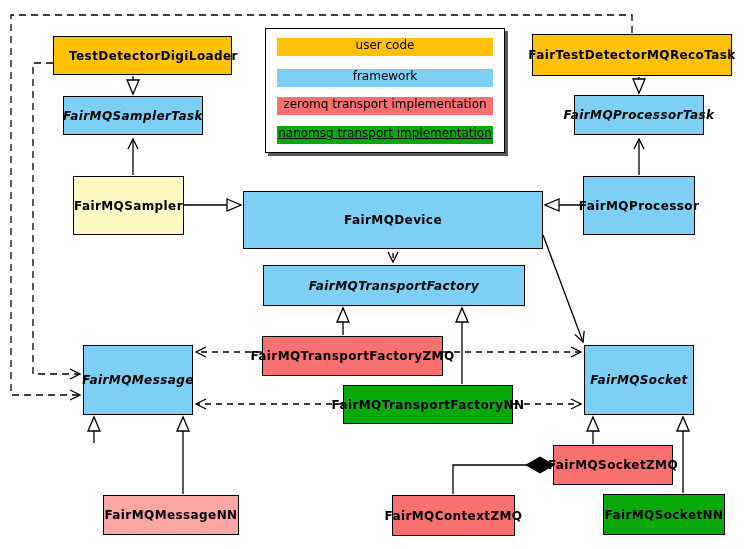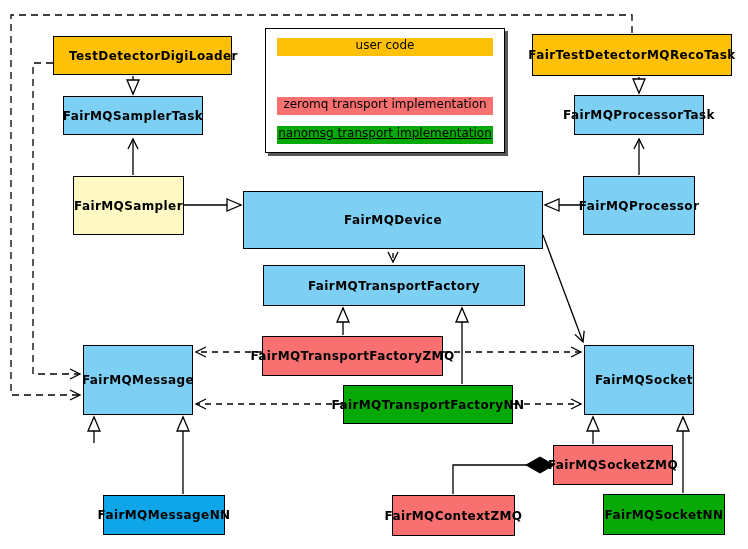--- a/index.html
+++ b/index.html
@@ -7,21 +7,21 @@
     position:relative; width:748px; height:549px; background:#ffffff;
     font-family:"DejaVu Sans","Liberation Sans",sans-serif; overflow:hidden;
   }
   #edges { position:absolute; left:0; top:0; width:748px; height:549px; }
   .node {
     position:absolute; box-sizing:border-box; border:1.4px solid #000;
     display:flex; align-items:center; justify-content:center;
     font-size:12px; font-weight:bold; letter-spacing:0.4px; color:#000;
     text-align:center;
   }
-  .node.abstract { }
+  .node.abstract { font-style:italic; }
   #legend {
     position:absolute; box-sizing:border-box; border:1.4px solid #000;
     background:#fff; box-shadow:3px 3px 0 #585858;
   }
   .legend-bar {
     position:absolute; left:11px; width:216px; height:18px;
     display:flex; align-items:flex-start; justify-content:center;
     font-size:12px; font-weight:normal; color:#000;
   }
 </style>
@@ -116,45 +116,48 @@
   </div>
 
   <div class="node" style="left: 343px; top: 385px; width: 170px; height: 39px; background: rgb(7, 169, 7);">
     <span>FairMQTransportFactoryNN</span>
   </div>
 
   <div class="node abstract" style="left: 83px; top: 345px; width: 110px; height: 70px; background: rgb(125, 207, 243);">
     <span>FairMQMessage</span>
   </div>
 
-  <div class="node abstract" style="left: 584px; top: 345px; width: 110px; height: 70px; background: rgb(125, 207, 243); justify-content: flex-end;">
+  <div class="node abstract" style="left: 584px; top: 345px; width: 110px; height: 70px; background: rgb(125, 207, 243);">
     <span>FairMQSocket</span>
   </div>
 
 
-  <div class="node" style="left: 103px; top: 495px; width: 122px; height: 40px; background: #0ea5e9;">
+  <div class="node" style="left: 103px; top: 495px; width: 136px; height: 40px; background: #fca5a5;">
     <span>FairMQMessageNN</span>
   </div>
 
   <div class="node" style="left: 392px; top: 495px; width: 123px; height: 41px; background: rgb(248, 112, 112);">
     <span>FairMQContextZMQ</span>
   </div>
 
   <div class="node" style="left: 553px; top: 445px; width: 120px; height: 40px; background: rgb(248, 112, 112);">
     <span>FairMQSocketZMQ</span>
   </div>
 
   <div class="node" style="left: 603px; top: 494px; width: 122px; height: 41px; background: rgb(7, 169, 7);">
     <span>FairMQSocketNN</span>
   </div>
 
   <div id="legend" style="left:265px; top:28px; width:240px; height:125px;">
     <div class="legend-bar" style="top: 9px; background: rgb(255, 193, 7);">
       <span>user code</span>
     </div>
+    <div class="legend-bar" style="top: 40px; background: rgb(125, 207, 243);">
+      <span>framework</span>
+    </div>
     <div class="legend-bar" style="top: 68px; background: rgb(248, 112, 112);">
       <span>zeromq transport implementation</span>
     </div>
     <div class="legend-bar" style="top: 97px; background: rgb(7, 169, 7); text-decoration: underline;">
       <span>nanomsg transport implementation</span>
     </div>
   </div>
 
 </div>
 

